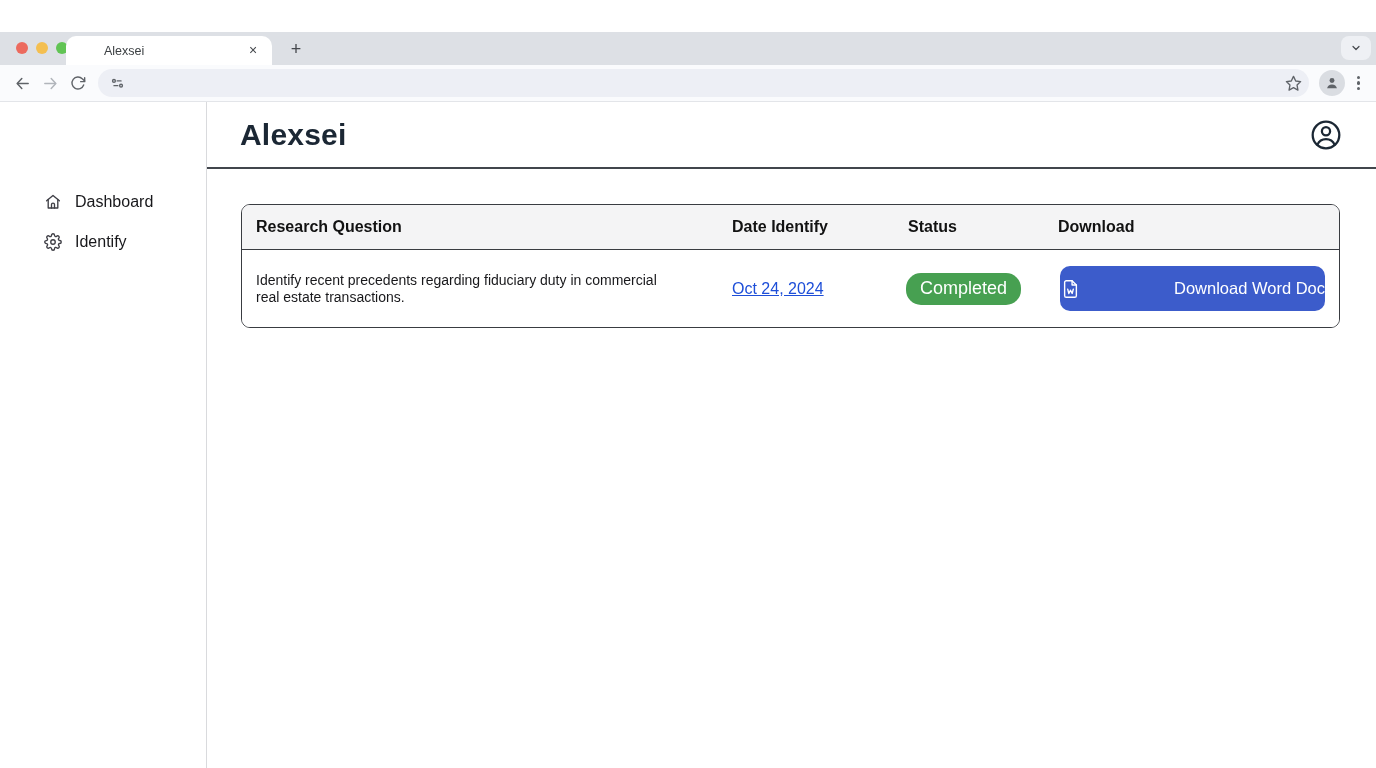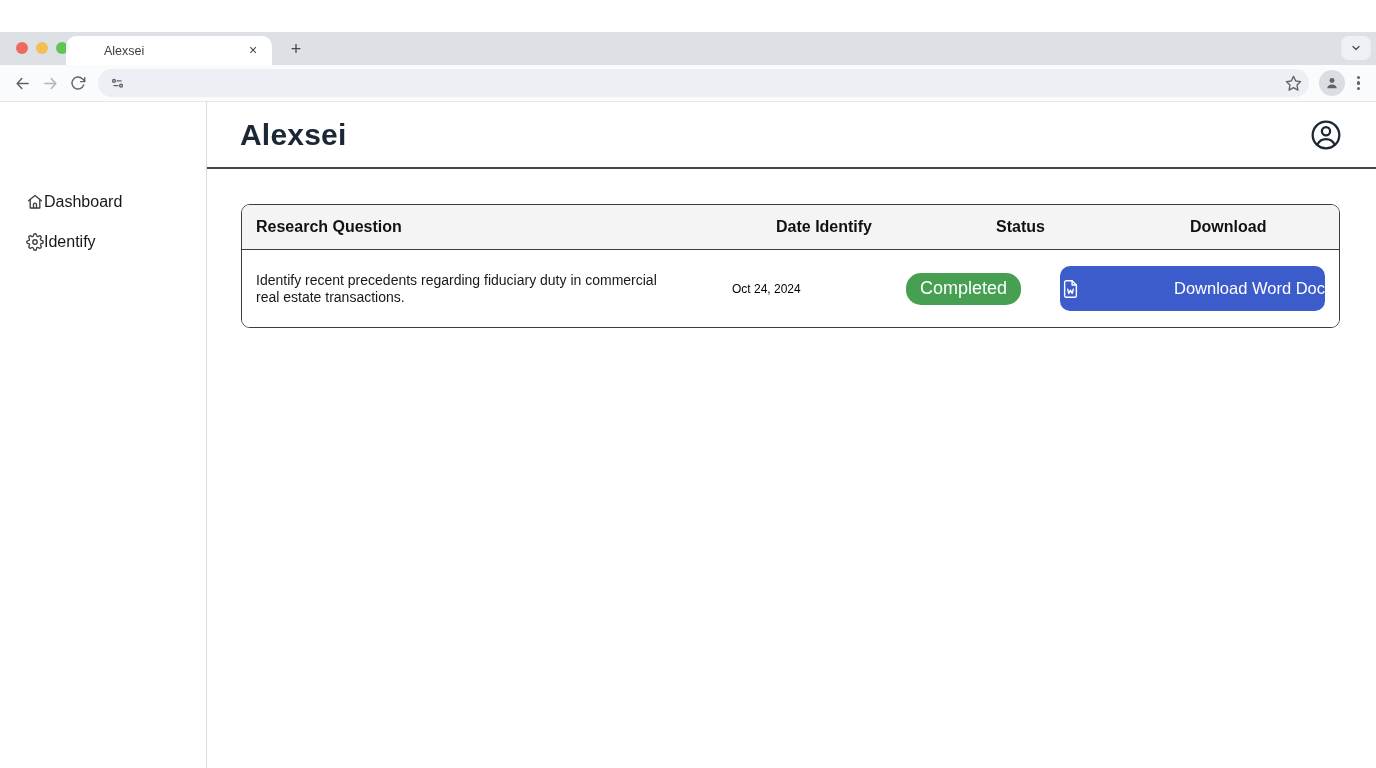--- a/index.html
+++ b/index.html
@@ -31,38 +31,38 @@
   .omni-spacer { flex:1; }
   .toolbar-right { display:flex; align-items:center; gap:6px; }
   .avatar-btn { width:26px; height:26px; border-radius:50%; background:#dadde2; display:grid;
                 place-items:center; cursor:pointer; }
   .dots { display:flex; flex-direction:column; gap:2.5px; padding:6px; cursor:pointer; }
   .dots span { width:3.2px; height:3.2px; border-radius:50%; background:#5f6368; }
 
   
   .page { flex:1; display:flex; min-height:0; background:#fff; }
   .sidebar { width:207px; flex:none; border-right:1px solid #d9dadd; padding-top:80px; }
-  .nav-item { display:flex; align-items:center; padding:11px 0 11px 26px;
+  .nav-item { display:flex; align-items:center; gap:13px; padding:11px 0 11px 44px;
               font-size:16px; color:#18181b; cursor:pointer; }
   .nav-item svg { flex:none; color:#3f3f46; }
 
   .main { flex:1; display:flex; flex-direction:column; min-width:0; }
   .page-header { height:67px; flex:none; display:flex; align-items:center; justify-content:space-between;
                  padding:0 33px; border-bottom:2px solid #41464c; }
   .page-title { font-size:30px; font-weight:700; color:#1b2734; letter-spacing:.2px; }
   .header-avatar { cursor:pointer; color:#1b2734; display:grid; place-items:center; }
 
   .content { padding:35px 36px 0 34px; }
   .request-table { border:1.5px solid #393c41; border-radius:9px; overflow:hidden; background:#fff; }
   .t-grid { display:grid; grid-template-columns:476px 176px 150px 1fr; align-items:center; }
-  .t-head { background:#f4f4f5; border-bottom:1.5px solid #393c41; padding:13px 0;gap:44px; }
+  .t-head { background:#f4f4f5; border-bottom:1.5px solid #393c41; padding:13px 0; }
   .t-head > div { padding-left:14px; font-size:16px; font-weight:700; color:#121212; }
   .t-row { padding:16px 0; background:#fff; }
   .cell-question { padding-left:14px; font-size:14px; color:#18181b; line-height:17px; max-width:416px; }
-  .cell-date { padding-left:14px; font-size:12px; color:#000000; }
+  .cell-date { padding-left:14px; font-size:16px; color:#1d4ed8;text-decoration:underline; }
   .cell-status { padding-left:12px; }
   .status-badge { display:inline-block; background:#47a051; color:#fff; font-size:18px;
                   padding:5px 14px 6px; border-radius:15px; }
   .cell-download { padding-left:16px; }
   .download-btn { width:265px; height:45px; background:#3c5ccb; border:none; border-radius:10px;
                   color:#fff; font-family:inherit; font-size:16.5px; font-weight:500;
                   display:flex; align-items:center; justify-content:space-between; gap:11px; cursor:pointer; }
 </style>
 </head>
 <body>

